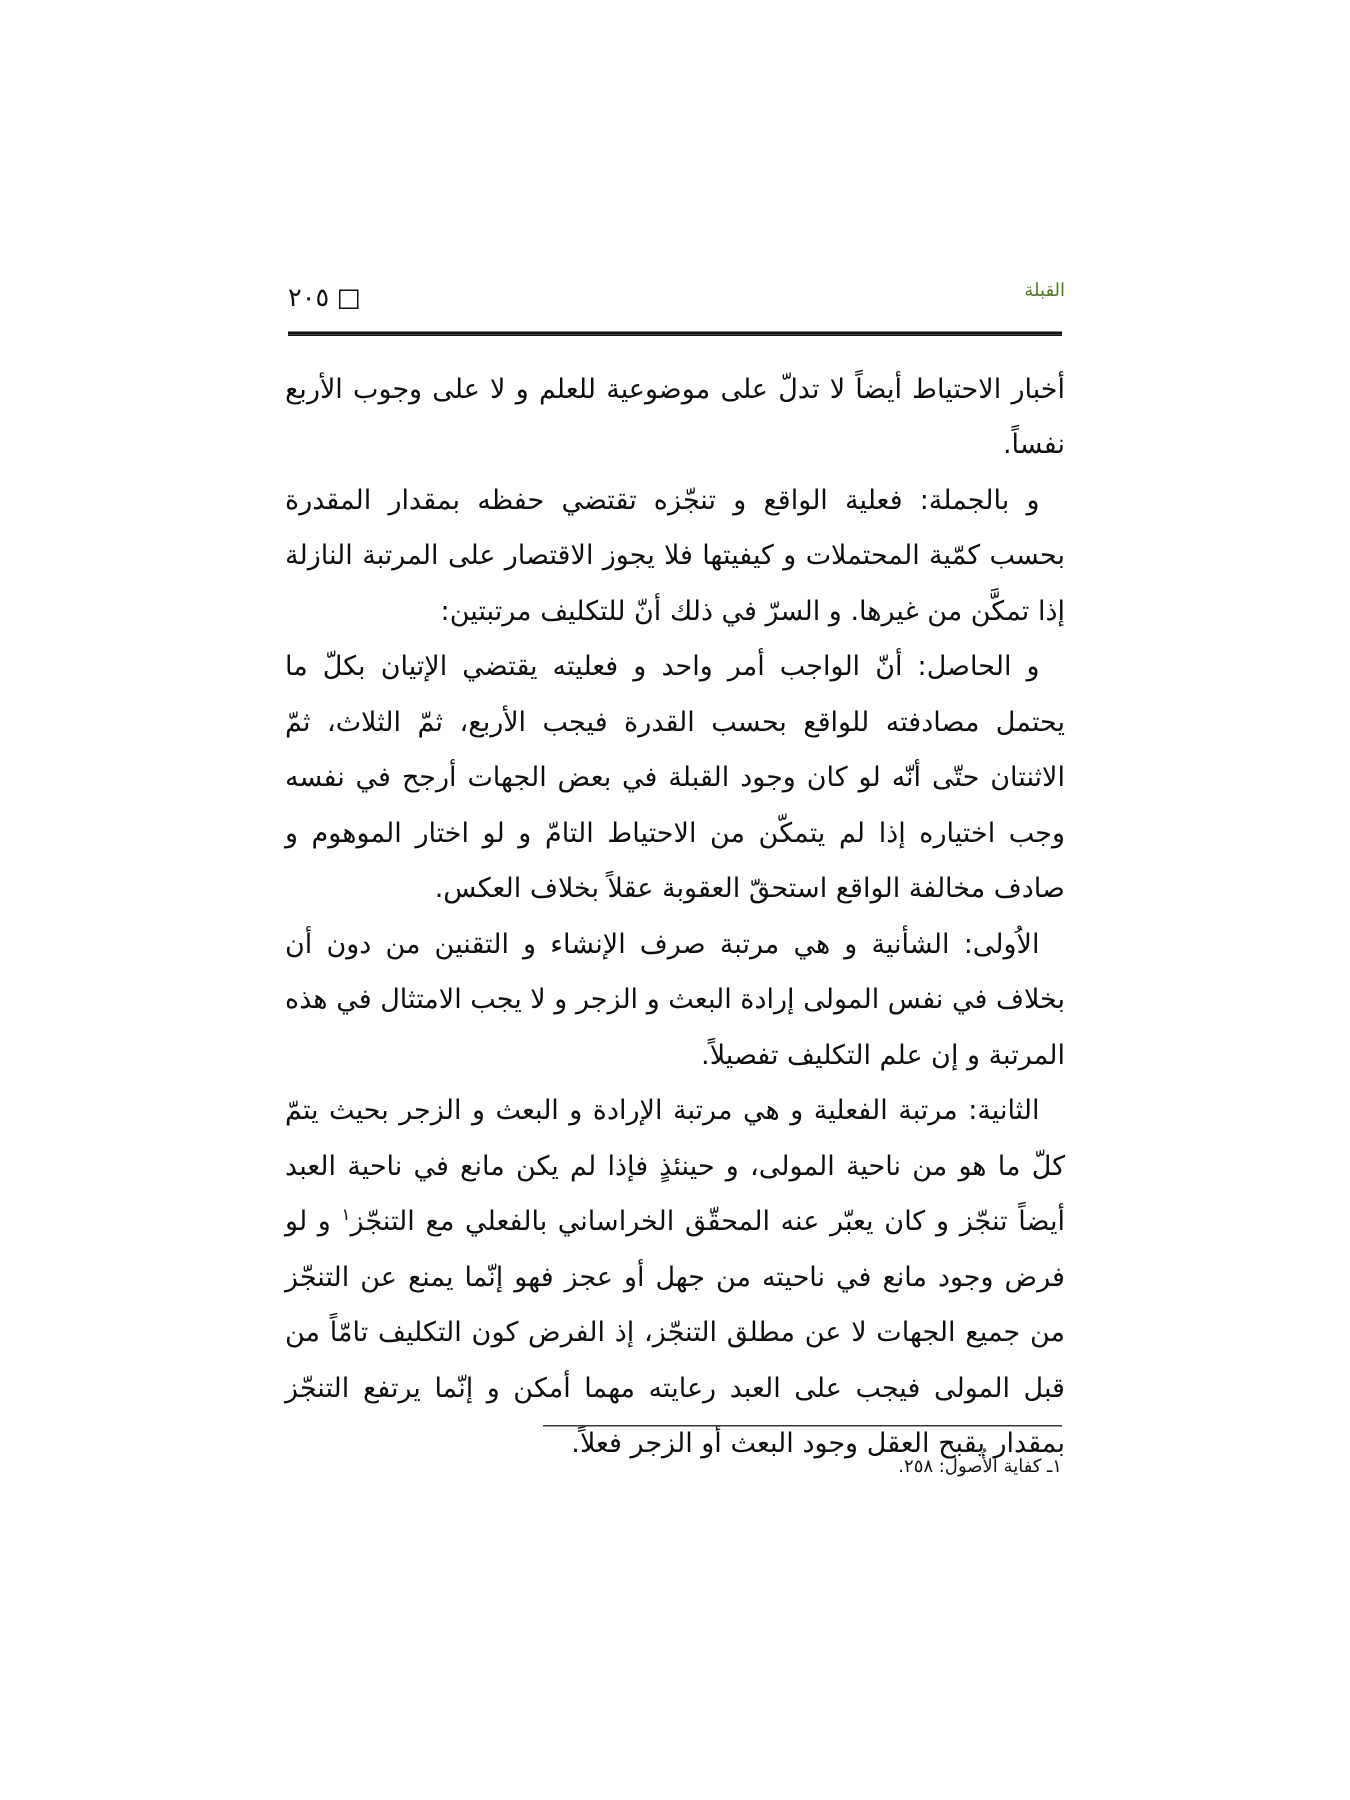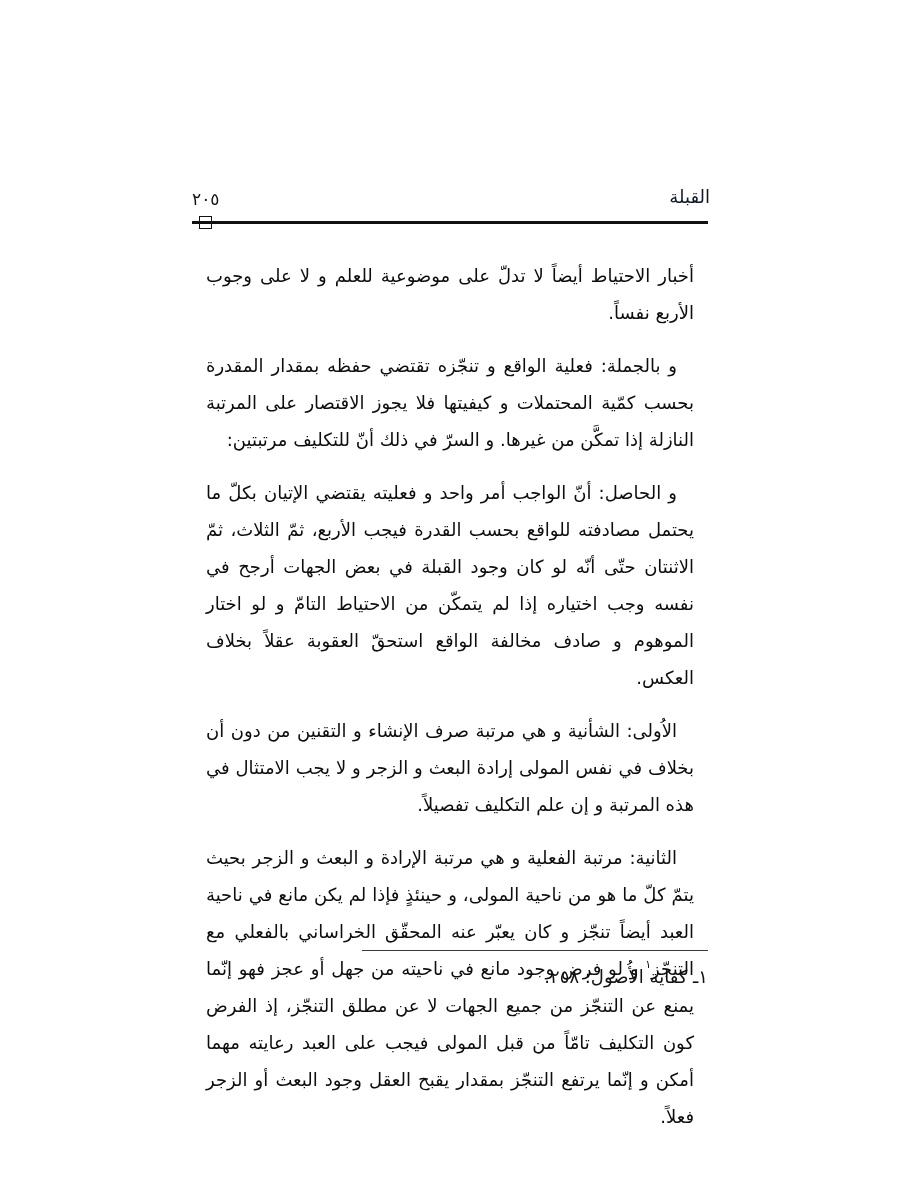--- a/index.html
+++ b/index.html
@@ -12,33 +12,32 @@
     height: 1200px;
     background: #ffffff;
     overflow: hidden;
   }
 
   
   .header-title {
     position: absolute;
     top: 186px;
     right: 190px;
-    font-size: 18px;
+    font-size: 12px;
     direction: rtl;
-    color: #0f172a;
+    color: #4d7c0f;
   }
   .page-number-group {
     position: absolute;
     top: 189px;
     left: 192px;
     display: flex;
     direction: ltr;
     align-items: center;
     gap: 7px;
-    flex-direction: column;
   }
   .page-number {
     font-size: 17px;
     letter-spacing: 2px;
     color: #111;
   }
   .page-number-box {
     width: 13px;
     height: 13px;
     border: 1.6px solid #111;
@@ -60,42 +59,42 @@
     position: absolute;
     top: 241px;
     right: 190px;
     width: 520px;
     direction: rtl;
     text-align: justify;
     font-size: 18px;
     line-height: 37px;
     color: #0d0d0d;
   }
-  .body-text p { margin: 16px; }
+  .body-text p { margin: 0; }
   .body-text p.indent { text-indent: 17px; }
   .body-text sup {
     font-size: 11px;
     line-height: 0;
     vertical-align: super;
   }
 
   
   .footnote-rule {
     position: absolute;
     top: 950px;
     left: 362px;
     width: 346px;
     border-top: 1.6px solid #3a3a3a;
   }
   .footnote {
     position: absolute;
     top: 963px;
     right: 192px;
     direction: rtl;
-    font-size: 18px;
+    font-size: 12px;
     line-height: 28px;
     color: #111;
   }
 </style>
 </head>
 <body>
 
 <div class="page">
 
   <div class="header-title">القبلة</div>

